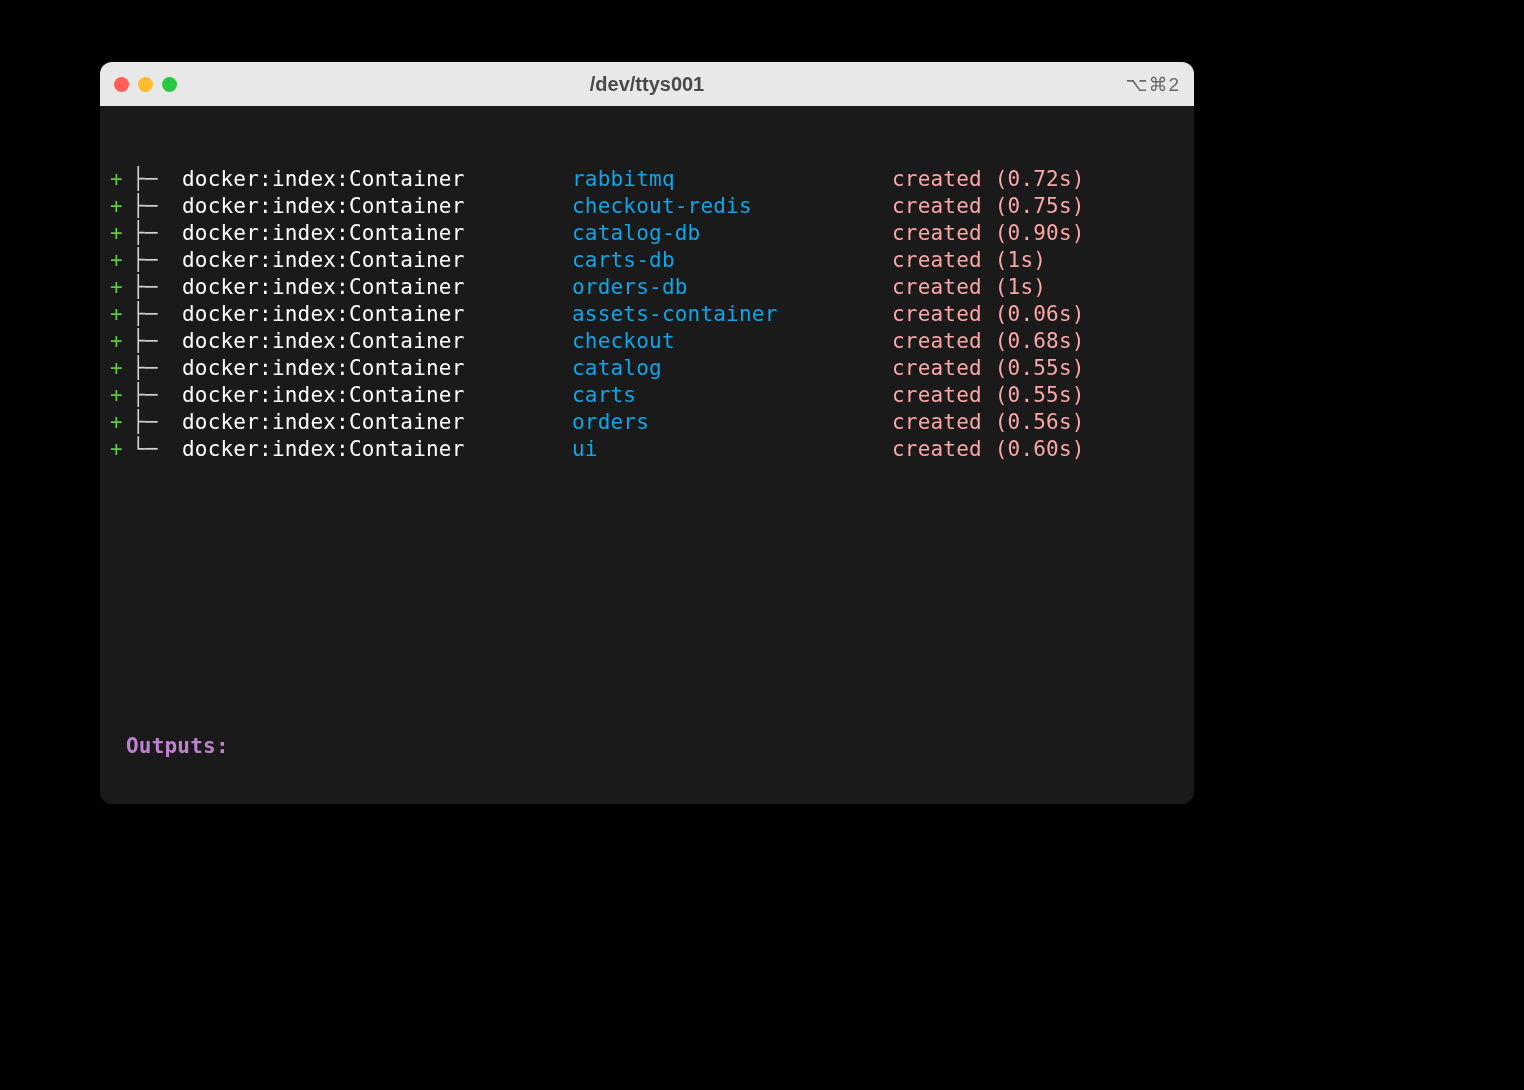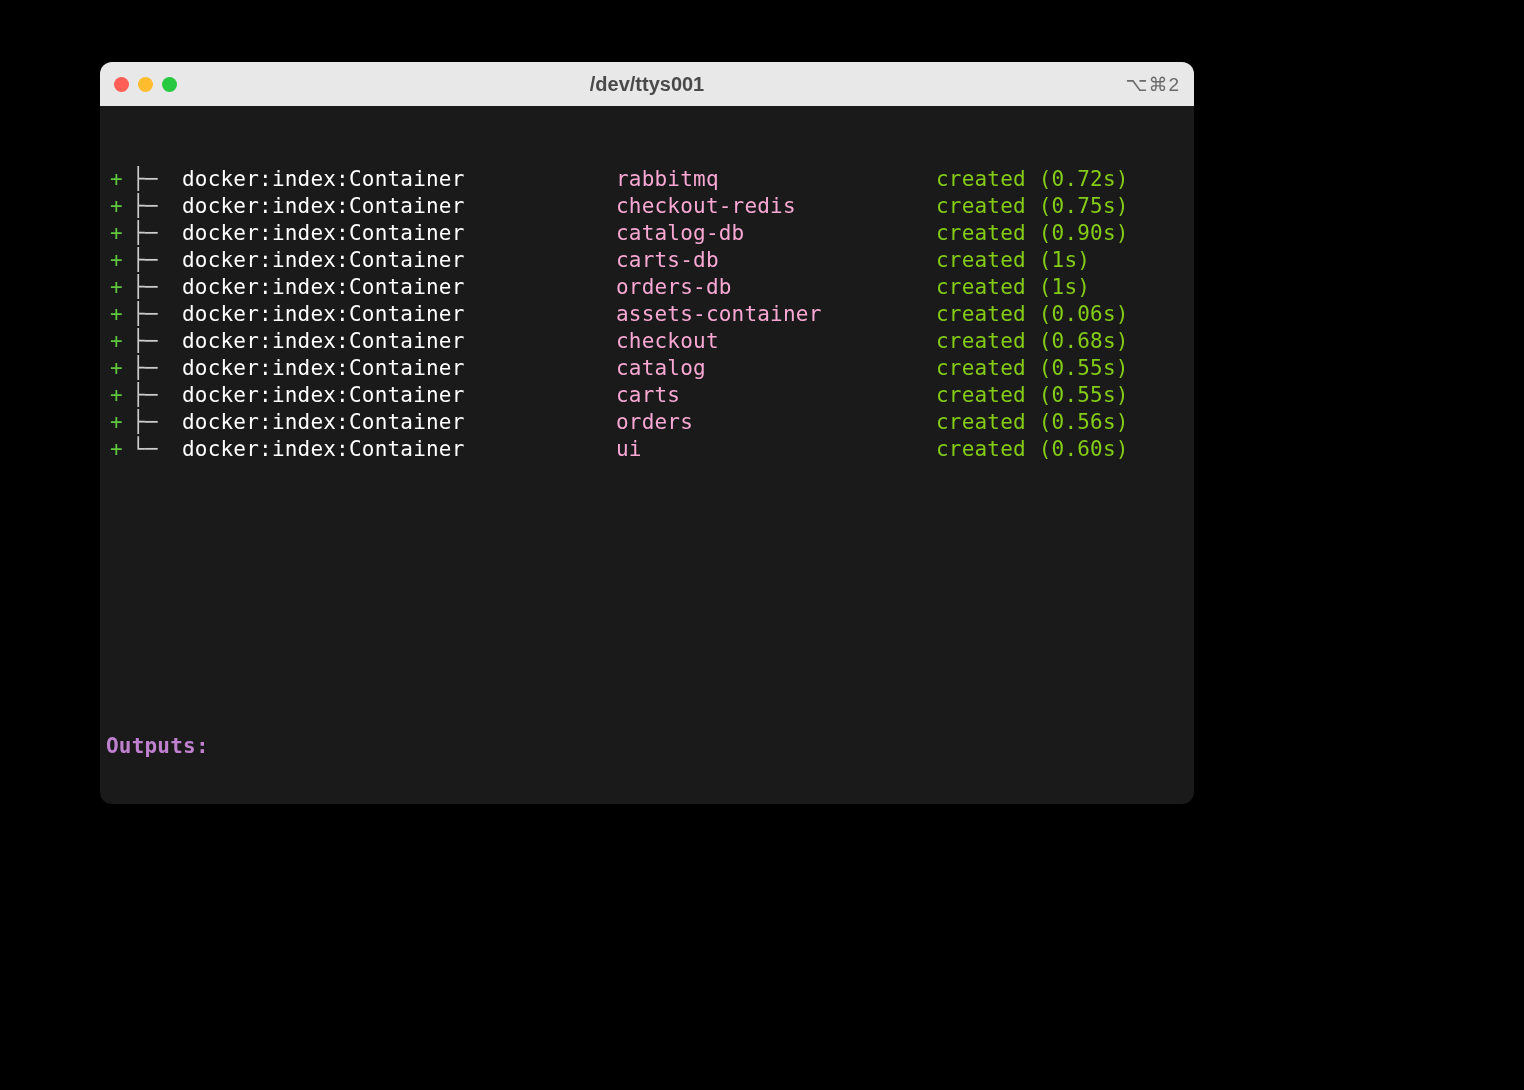--- a/index.html
+++ b/index.html
@@ -61,23 +61,23 @@
     padding: 6px 4px 4px 4px;
     color: #e8e8e8;
     line-height: 27px;
     white-space: pre;
     letter-spacing: 0.2px;
   }
   .row { display: flex; }
   .plus { color: #5fc83d; width: 28px; padding-left: 6px; }
   .tree { color: #cccccc; width: 50px; }
   .rtype { color: #ffffff; width: 390px; }
-  .rname { color: #f9a8d4; width: 320px; margin-left: 44px; }
-  .status { color: #84cc16; }
-  .heading { color: #c080d0; font-weight: 700; padding-left: 2px; }
+  .rname { color: #0ea5e9; width: 320px; }
+  .status { color: #fca5a5; }
+  .heading { color: #c080d0; font-weight: 700; padding-left: 2px; margin-left: 20px; }
   .green { color: #5fc83d; }
   .blank { height: 27px; }
 </style>
 </head>
 <body>
 
 <div class="terminal-window">
   <div class="titlebar">
     <div class="traffic-lights">
       <div class="light red"></div>

